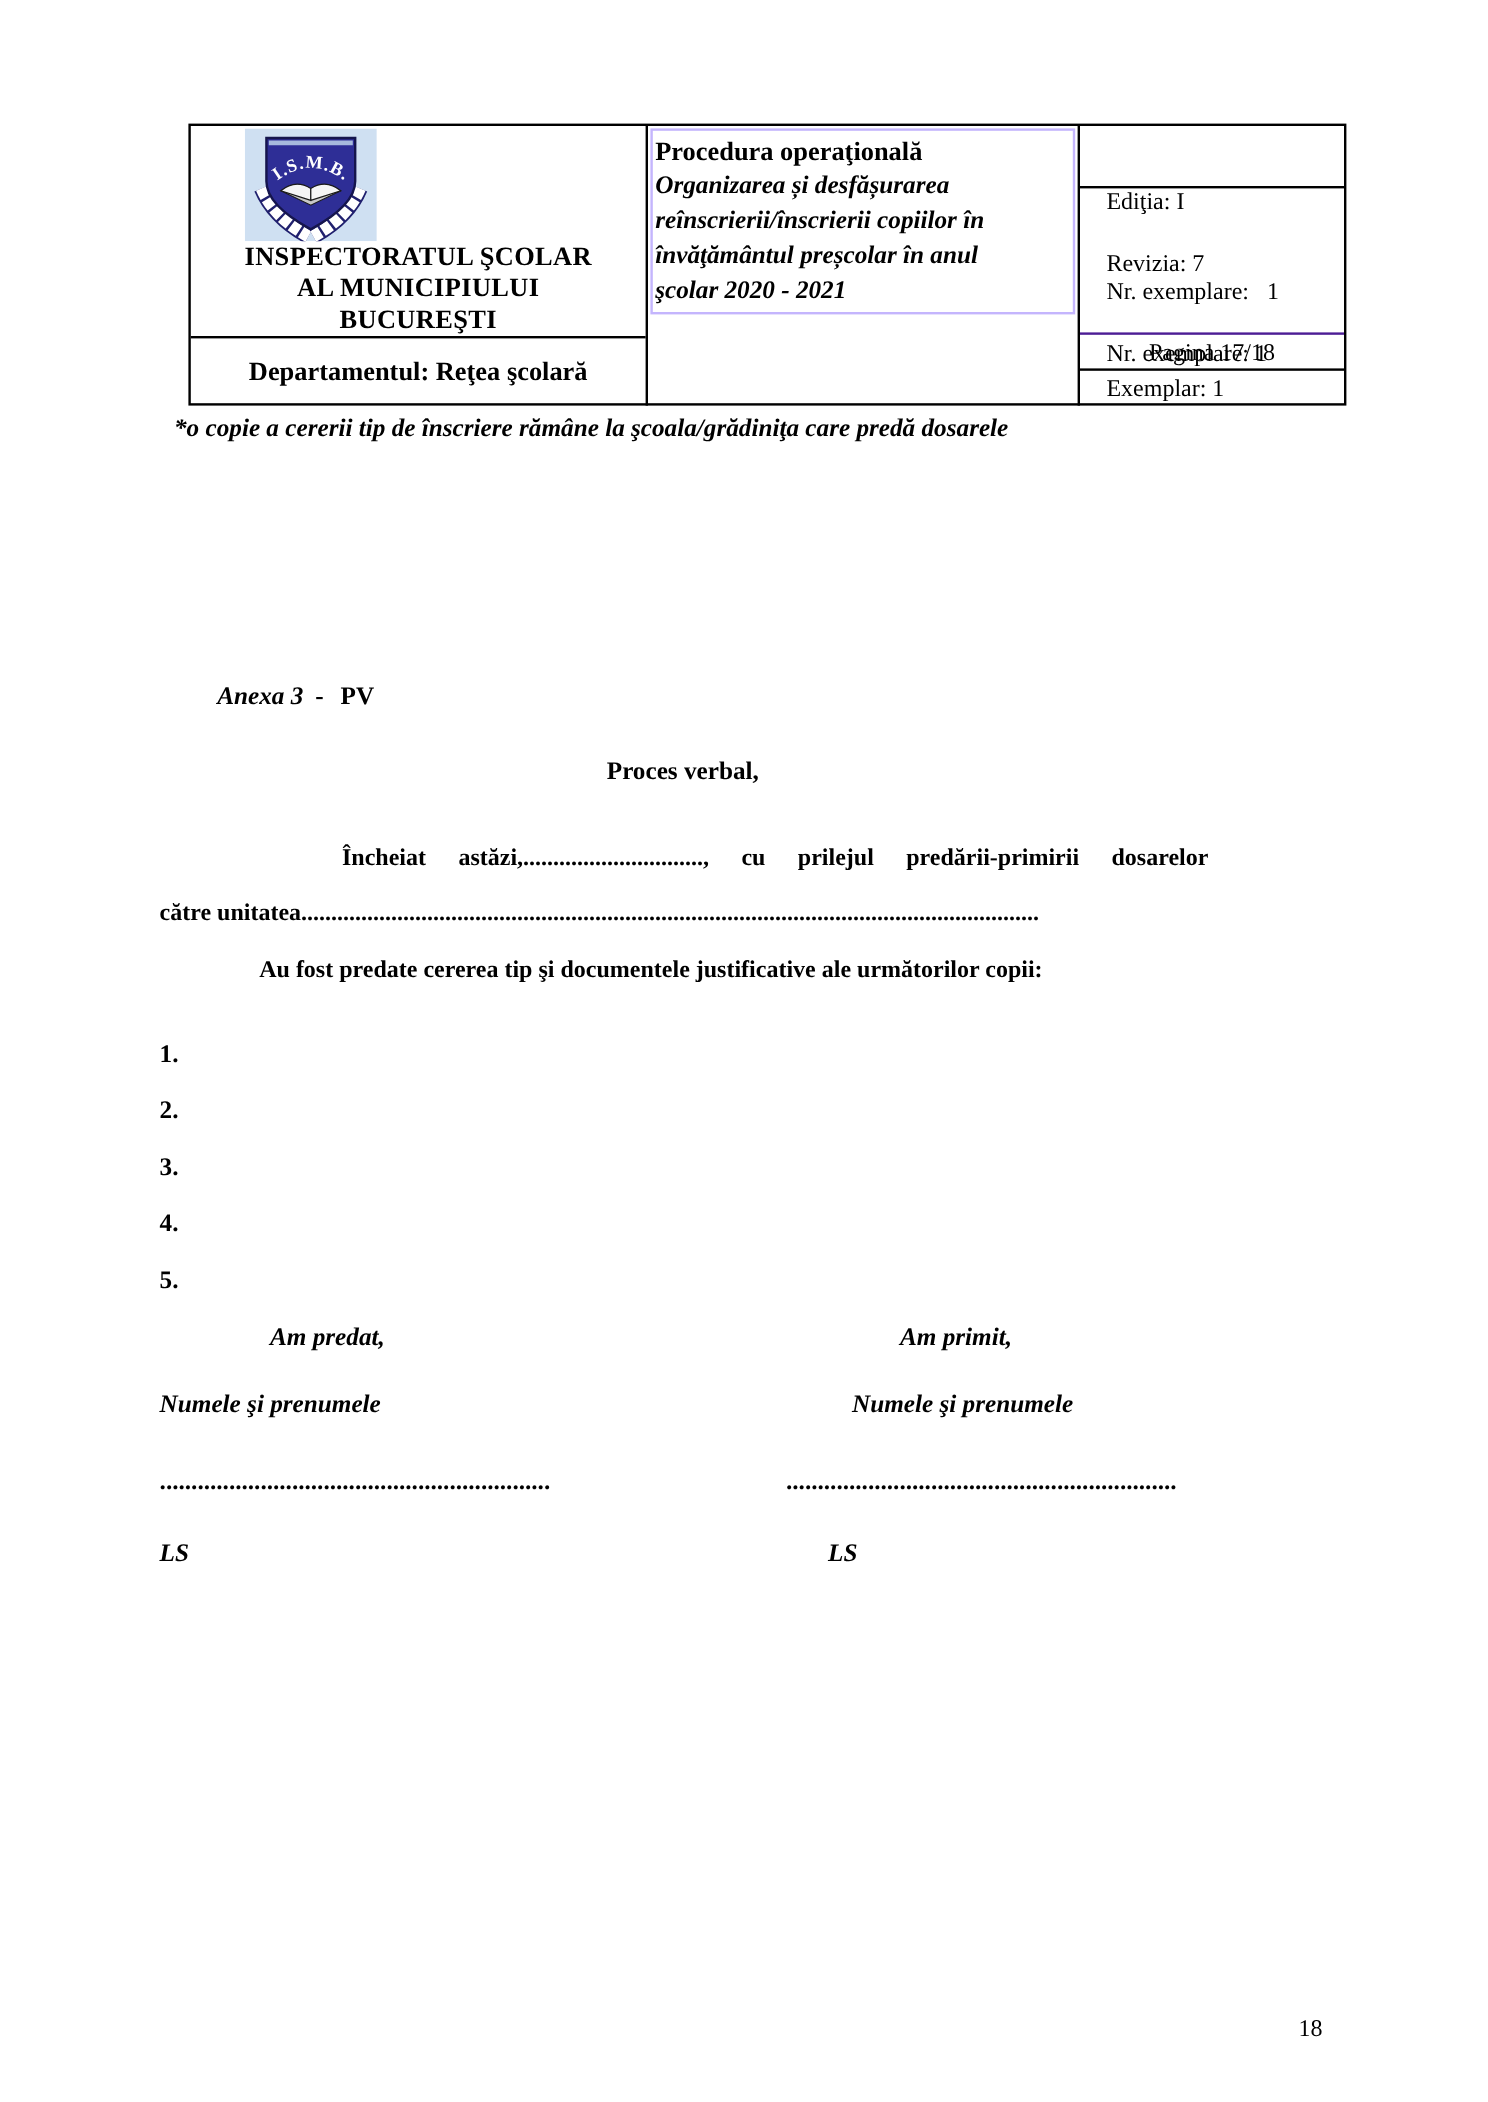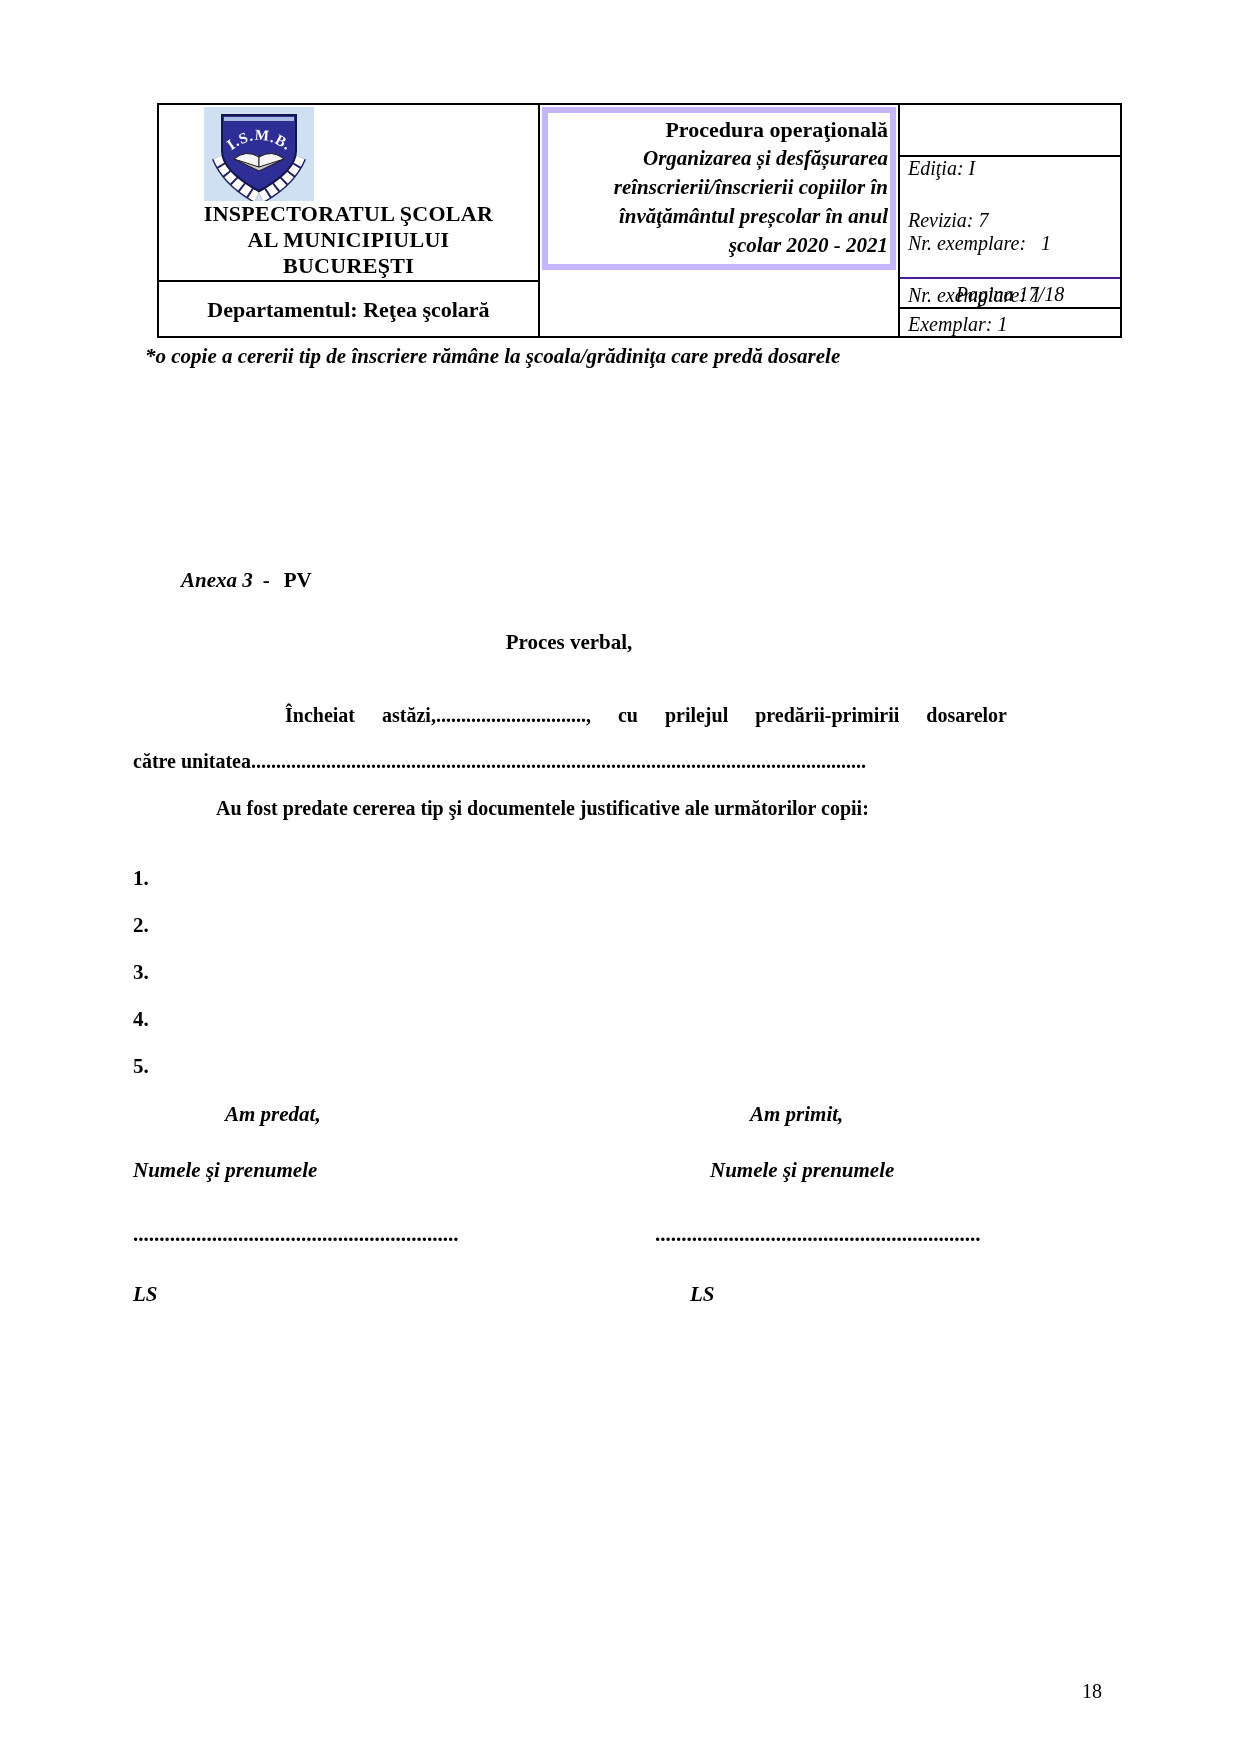--- a/index.html
+++ b/index.html
@@ -21,29 +21,29 @@
     grid-template-columns: 381px 360px 1fr;
   }
   .hdr-left { border-right: 2px solid #000; display: flex; flex-direction: column; }
   .hdr-left-top { height: 177px; border-bottom: 2px solid #000; text-align: center; }
   .logo-wrap { margin: 2px 0 0 45px; width: 110px; height: 94px; text-align: left; }
   .inst-line { font-weight: bold; font-size: 22px; line-height: 26px; letter-spacing: .3px; }
   .hdr-left-bottom { flex: 1; display: flex; align-items: center; justify-content: center; text-align: center; }
   .dept { font-weight: bold; font-size: 22px; }
 
   .hdr-mid { border-right: 2px solid #000; display: flex; flex-direction: column; }
-  .proc-box { margin: 2px 2px 0 2px; border: 6px solid #c4b5fd; padding: 3px 2px 4px 2px; text-align: right; }
+  .proc-box { margin: 2px 2px 0 2px; border: 2px solid #c4b5fd; padding: 3px 2px 4px 2px; text-align: left; }
   .proc-title { font-weight: bold; font-size: 22px; line-height: 28px; }
   .proc-sub { font-weight: bold; font-style: italic; font-size: 21px; line-height: 29px; }
   .cod-area { flex: 1; text-align: center; padding-top: 4px; }
   .cod-label { font-size: 21px; line-height: 28px; }
   .cod-value { font-size: 21px; line-height: 30px; }
 
   .hdr-right { display: flex; flex-direction: column; font-size: 20px; }
-  .hr-row { padding: 1px 0 0 8px; line-height: 25px; white-space: pre-wrap; font-style: italic; }
+  .hr-row { padding: 1px 0 0 22px; line-height: 25px; white-space: pre-wrap; }
   .hr-r1 { height: 52px; border-bottom: 2px solid #000; }
   .hr-r2 { height: 122px; border-bottom: 2px solid #4c1d95; }
   .hr-r3 { height: 30px; border-bottom: 2px solid #000; text-align: center; padding-left: 0; line-height: 28px; }
   .hr-r4 { flex: 1; line-height: 28px; }
 
   
   .logo-wrap svg { display: block; }
 
   
   .note {

